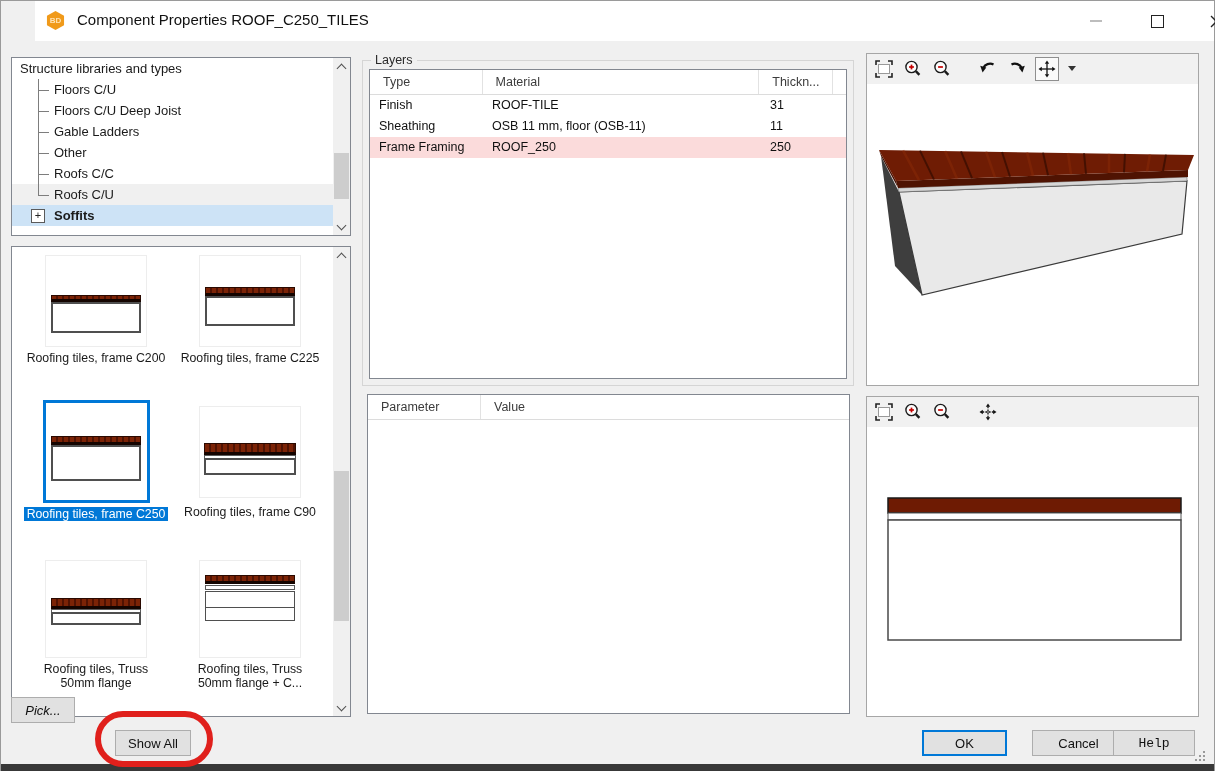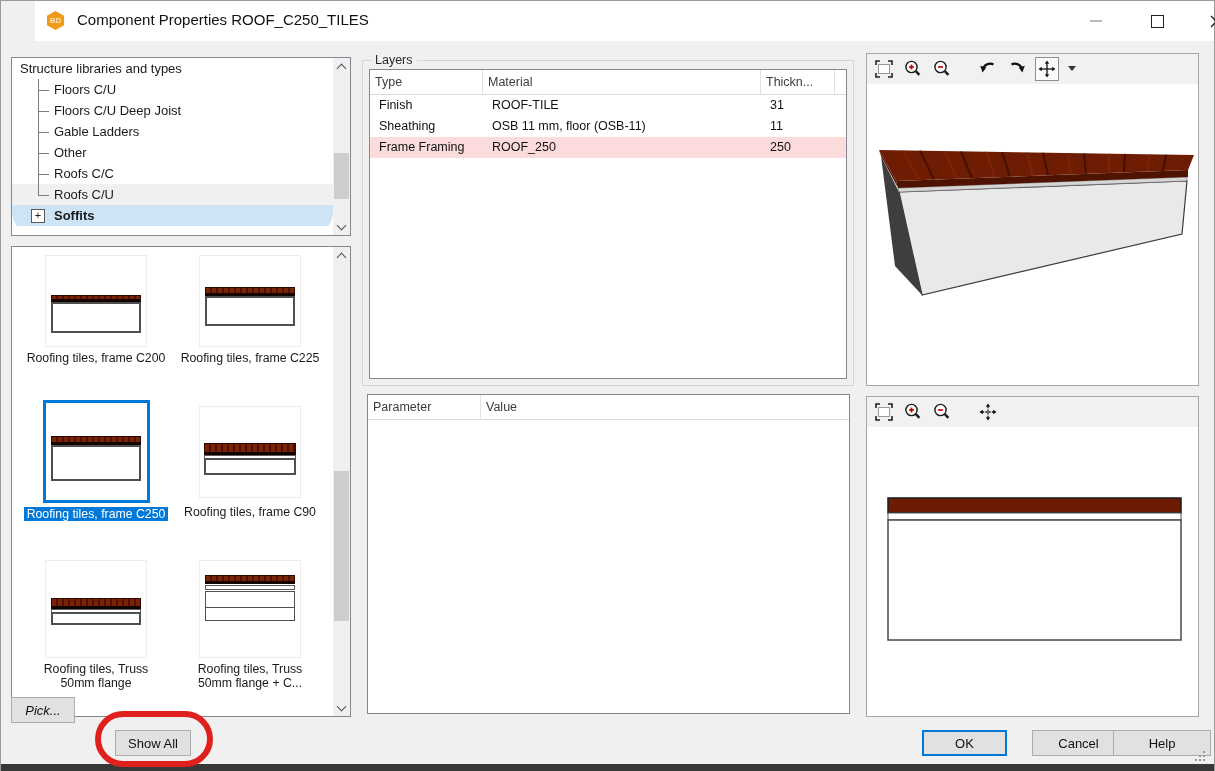--- a/index.html
+++ b/index.html
@@ -13,21 +13,21 @@
     color:#ffe3b3;font-size:8px;font-weight:bold;text-align:center;line-height:19px;}
   .win-title{position:absolute;left:42px;top:10px;font-size:15px;color:#111;}
   .cap-btn{position:absolute;top:0;width:46px;height:40px;display:flex;align-items:center;justify-content:center;}
   .cap-min{left:1038px}.cap-max{left:1099px}.cap-close{left:1158px}
   .min-glyph{width:12px;height:2px;background:#bdbdbd;}
   .max-glyph{width:11px;height:11px;border:1px solid #222;}
   
   .listbox{position:absolute;background:#fff;border:1px solid #828790;box-sizing:border-box;}
   
   .tree{left:10px;top:56px;width:340px;height:179px;font-size:13px;color:#1a1a1a;}
-  .tree-inner{position:absolute;left:0;top:0;right:17px;bottom:0;overflow:hidden;border-radius:23px;}
+  .tree-inner{position:absolute;left:0;top:0;right:17px;bottom:0;overflow:hidden;}
   .troot{height:21px;line-height:21px;padding-left:8px;}
   .titem{position:relative;height:21px;line-height:21px;padding-left:42px;}
   .titem .conn{position:absolute;left:26px;top:0;height:100%;width:12px;}
   .titem .conn::before{content:"";position:absolute;left:0;top:0;bottom:0;border-left:1px solid #7d7d7d;}
   .titem.last .conn::before{bottom:50%;}
   .titem .conn::after{content:"";position:absolute;left:0;top:50%;width:11px;border-top:1px solid #7d7d7d;}
   .titem.hl{background:#f0f0f0;}
   .texp{position:relative;height:21px;line-height:21px;padding-left:42px;font-weight:bold;background:#cde3f6;}
   .plusbox{position:absolute;left:19px;top:4px;width:12px;height:12px;border:1px solid #5a5a5a;background:#fff;
     font-weight:normal;font-size:11px;line-height:11px;text-align:center;color:#222;}
@@ -53,21 +53,21 @@
   .tlabel .sel{background:#0078d7;color:#fff;padding:0 3px;}
   
   .btn{position:absolute;height:26px;background:#e1e1e1;border:1px solid #adadad;box-sizing:border-box;
     font-size:13px;color:#111;display:flex;align-items:center;justify-content:center;}
   .btn.def{border:2px solid #0078d7;}
   
   .groupbox{position:absolute;border:1px solid #d5d5d5;box-sizing:border-box;}
   .grouplabel{position:absolute;top:-8px;left:8px;background:#f0f0f0;padding:0 4px;font-size:12.5px;color:#2a2a2a;text-align:center;}
   .lv{position:absolute;background:#fff;border:1px solid #828790;box-sizing:border-box;font-size:12.5px;color:#111;}
   .lv-head{display:flex;height:24px;line-height:24px;border-bottom:1px solid #dcdcdc;color:#3c3c3c;}
-  .lv-head .hc{box-sizing:border-box;padding-left:5px;border-right:1px solid #e2e2e2;overflow:hidden;white-space:nowrap;}
+  .lv-head .hc{box-sizing:border-box;padding-left:13px;border-right:1px solid #e2e2e2;overflow:hidden;white-space:nowrap;}
   .lv-row{display:flex;height:21px;line-height:21px;}
   .lv-row .c{box-sizing:border-box;padding-left:9px;overflow:hidden;white-space:nowrap;}
   .lv-row.pink{background:#fbdbdb;}
   .w-type{width:113px}.w-mat{width:278px}.w-th{width:74px}.w-rest{flex:1}
   .w-par{width:113px}.w-val{flex:1}
   
   .preview{position:absolute;background:#fff;border:1px solid #a6a6a6;box-sizing:border-box;}
   .ptoolbar{position:absolute;left:0;top:0;right:0;height:30px;background:#f1f1f1;border-bottom:1px solid #cfcfcf;
     display:flex;align-items:center;padding-left:6px;gap:7px;}
   .ticon{width:22px;height:22px;display:flex;align-items:center;justify-content:center;}
@@ -362,21 +362,21 @@
       <svg width="331" height="289" viewBox="0 0 331 289">
         <rect x="21" y="71" width="293" height="15" fill="#6e1b03" stroke="#1a1a1a" stroke-width="1.5"></rect>
         <rect x="21" y="86" width="293" height="7" fill="#ffffff" stroke="#555555" stroke-width="1"></rect>
         <rect x="21" y="93" width="293" height="120" fill="#ffffff" stroke="#4a4a4a" stroke-width="1.5"></rect>
       </svg>
     </div>
   </div>
 
   <div class="btn def" style="left:921px;top:729px;width:85px;">OK</div>
   <div class="btn" style="left:1016px;top:729px;width:93px;margin-left:15px;">Cancel</div>
-  <div class="btn" style="left:1112px;top:729px;width:98px;">Help</div>
+  <div class="btn" style="left:1112px;top:729px;width:82px;font-family:Liberation Mono, monospace;">Help</div>
 
   <div class="grip">
     <i style="left:10px;top:10px;"></i>
       <i style="left:6px;top:10px;"></i>
       <i style="left:2px;top:10px;"></i>
     <i style="left:10px;top:6px;"></i>
       <i style="left:6px;top:6px;"></i>
       <i style="left:10px;top:2px;"></i>
   </div>
 

